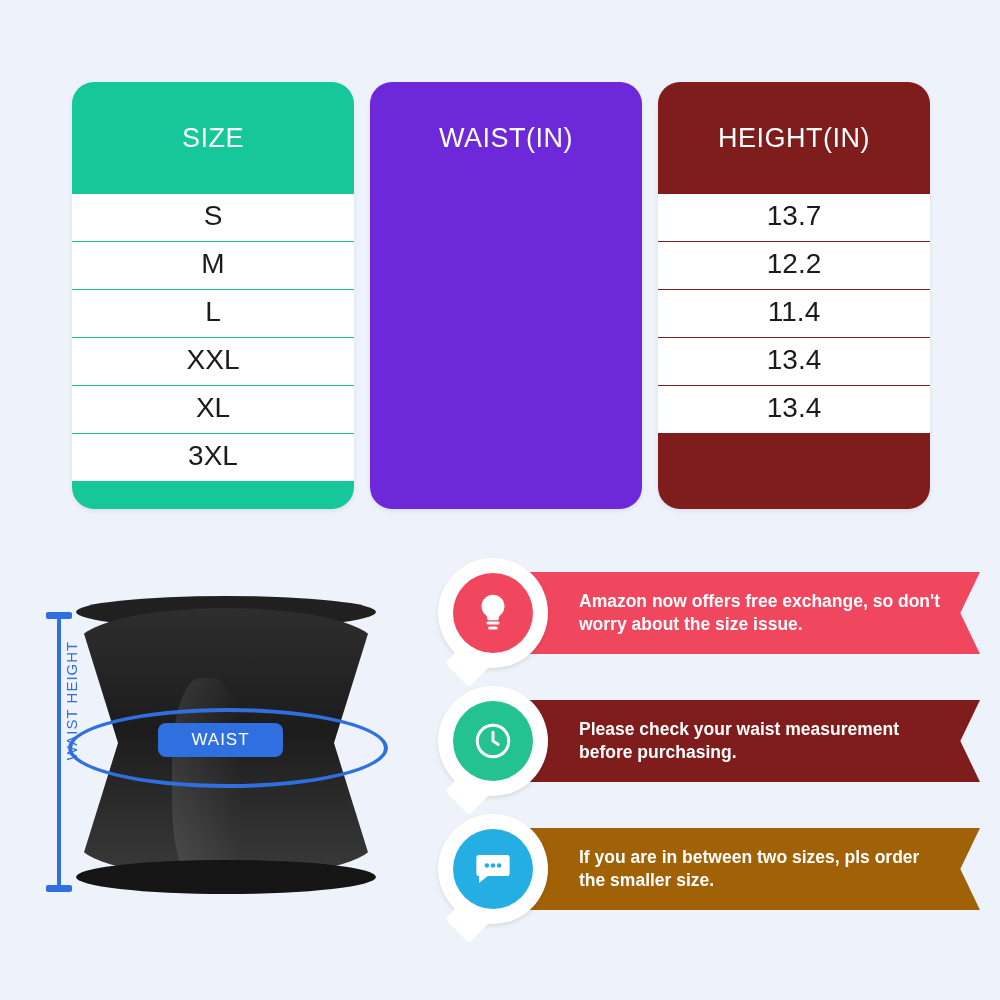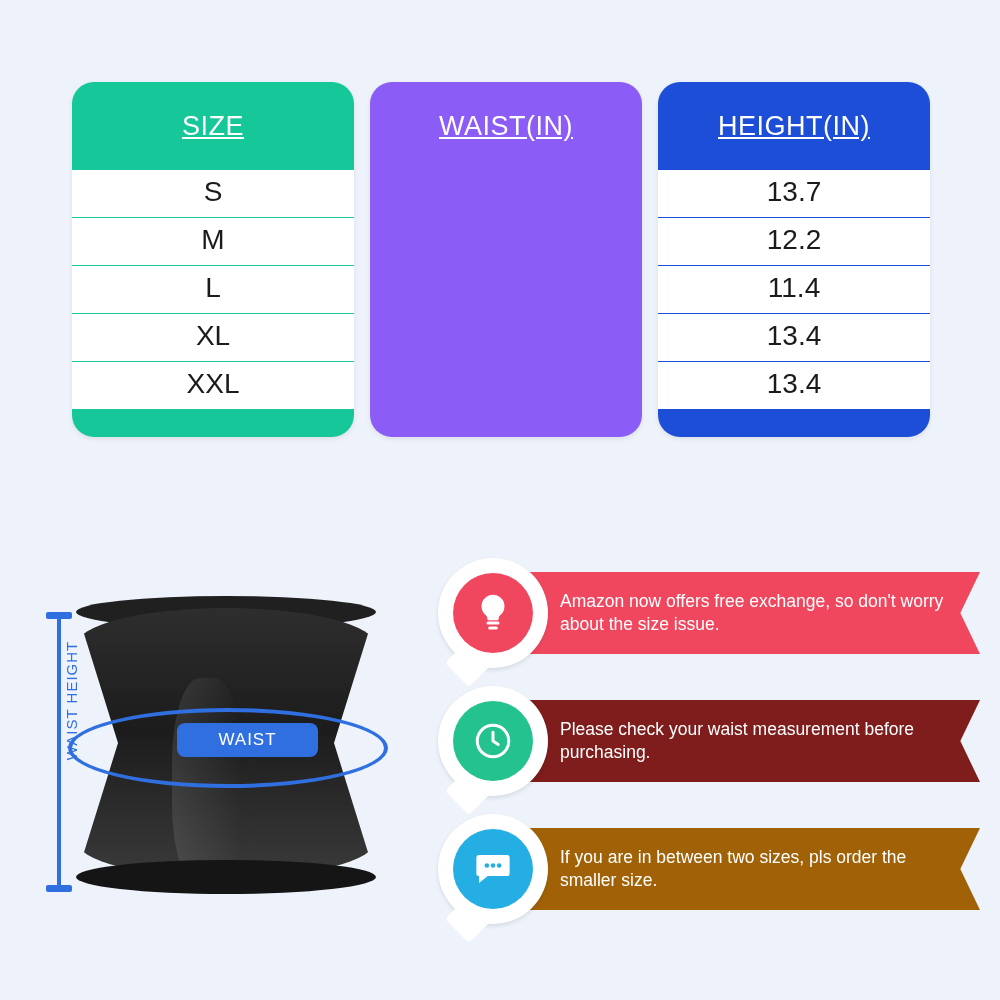--- a/index.html
+++ b/index.html
@@ -24,32 +24,31 @@
     display: flex;
     gap: 16px;
   }
   .chart-col {
     flex: 0 0 auto;
     border-radius: 22px;
     overflow: hidden;
     box-shadow: 0 2px 5px rgba(0,0,0,0.08);
   }
   .col-size   { width: 282px; background: #16c79a; }
-  .col-waist  { width: 272px; background: #8b5cf6; }
-  .col-height { width: 272px; background: #1d4ed8; }
+  .col-waist  { width: 272px; background: #6d28d9; }
+  .col-height { width: 272px; background: #7f1d1d; }
 
   .col-head {
-    height: 88px;
+    height: 112px;
     display: flex;
     align-items: center;
     justify-content: center;
     color: #ffffff;
     font-size: 27px;
     letter-spacing: 0.5px;
-    text-decoration: underline;
   }
   .col-body {
     padding-bottom: 28px;
   }
   .cell {
     height: 47px;
     background: #ffffff;
     display: flex;
     align-items: center;
     justify-content: center;
@@ -112,31 +111,30 @@
     top: 148px;
     width: 312px;
     height: 72px;
     border: 4px solid #2f6fe0;
     border-radius: 50%;
   }
   .waist-badge {
     position: absolute;
     left: 138px;
     top: 163px;
-    width: 141px;
+    width: 125px;
     height: 34px;
     background: #2f6fe0;
     border-radius: 8px;
     color: #fff;
     font-size: 17px;
     letter-spacing: 1px;
     display: flex;
     align-items: center;
     justify-content: center;
-    margin-left: 19px;
   }
   .height-ruler {
     position: absolute;
     left: 24px;
     top: 52px;
     width: 30px;
     height: 280px;
   }
   .height-ruler .cap {
     position: absolute;
@@ -184,25 +182,26 @@
     position: absolute;
     left: 50px;
     top: 14px;
     width: 492px;
     height: 82px;
     clip-path: polygon(0% 0%, 100% 0%, 96% 50%, 100% 100%, 0% 100%);
     display: flex;
     align-items: center;
   }
   .note-text {
-    margin-left: 72px;
+    margin-left: 91px;
     margin-right: 30px;
     color: #ffffff;
     font-size: 17.5px;
     line-height: 1.32;
+    font-weight: bold;
   }
   .note-bubble {
     position: absolute;
     left: 0;
     top: 0;
     width: 110px;
     height: 110px;
     background: #ffffff;
     border-radius: 50%;
     box-shadow: 0 2px 4px rgba(0,0,0,0.10);
@@ -242,22 +241,23 @@
 <body>
 
 <div id="size-chart">
 
   <div class="chart-col col-size">
     <div class="col-head">SIZE</div>
     <div class="col-body">
       <div class="cell">S</div>
       <div class="cell">M</div>
       <div class="cell">L</div>
+      <div class="cell">XXL</div>
       <div class="cell">XL</div>
-      <div class="cell">XXL</div>
+      <div class="cell last">3XL</div>
     </div>
   </div>
 
   <div class="chart-col col-waist">
     <div class="col-head">WAIST(IN)</div>
   </div>
 
   <div class="chart-col col-height">
     <div class="col-head">HEIGHT(IN)</div>
     <div class="col-body">

